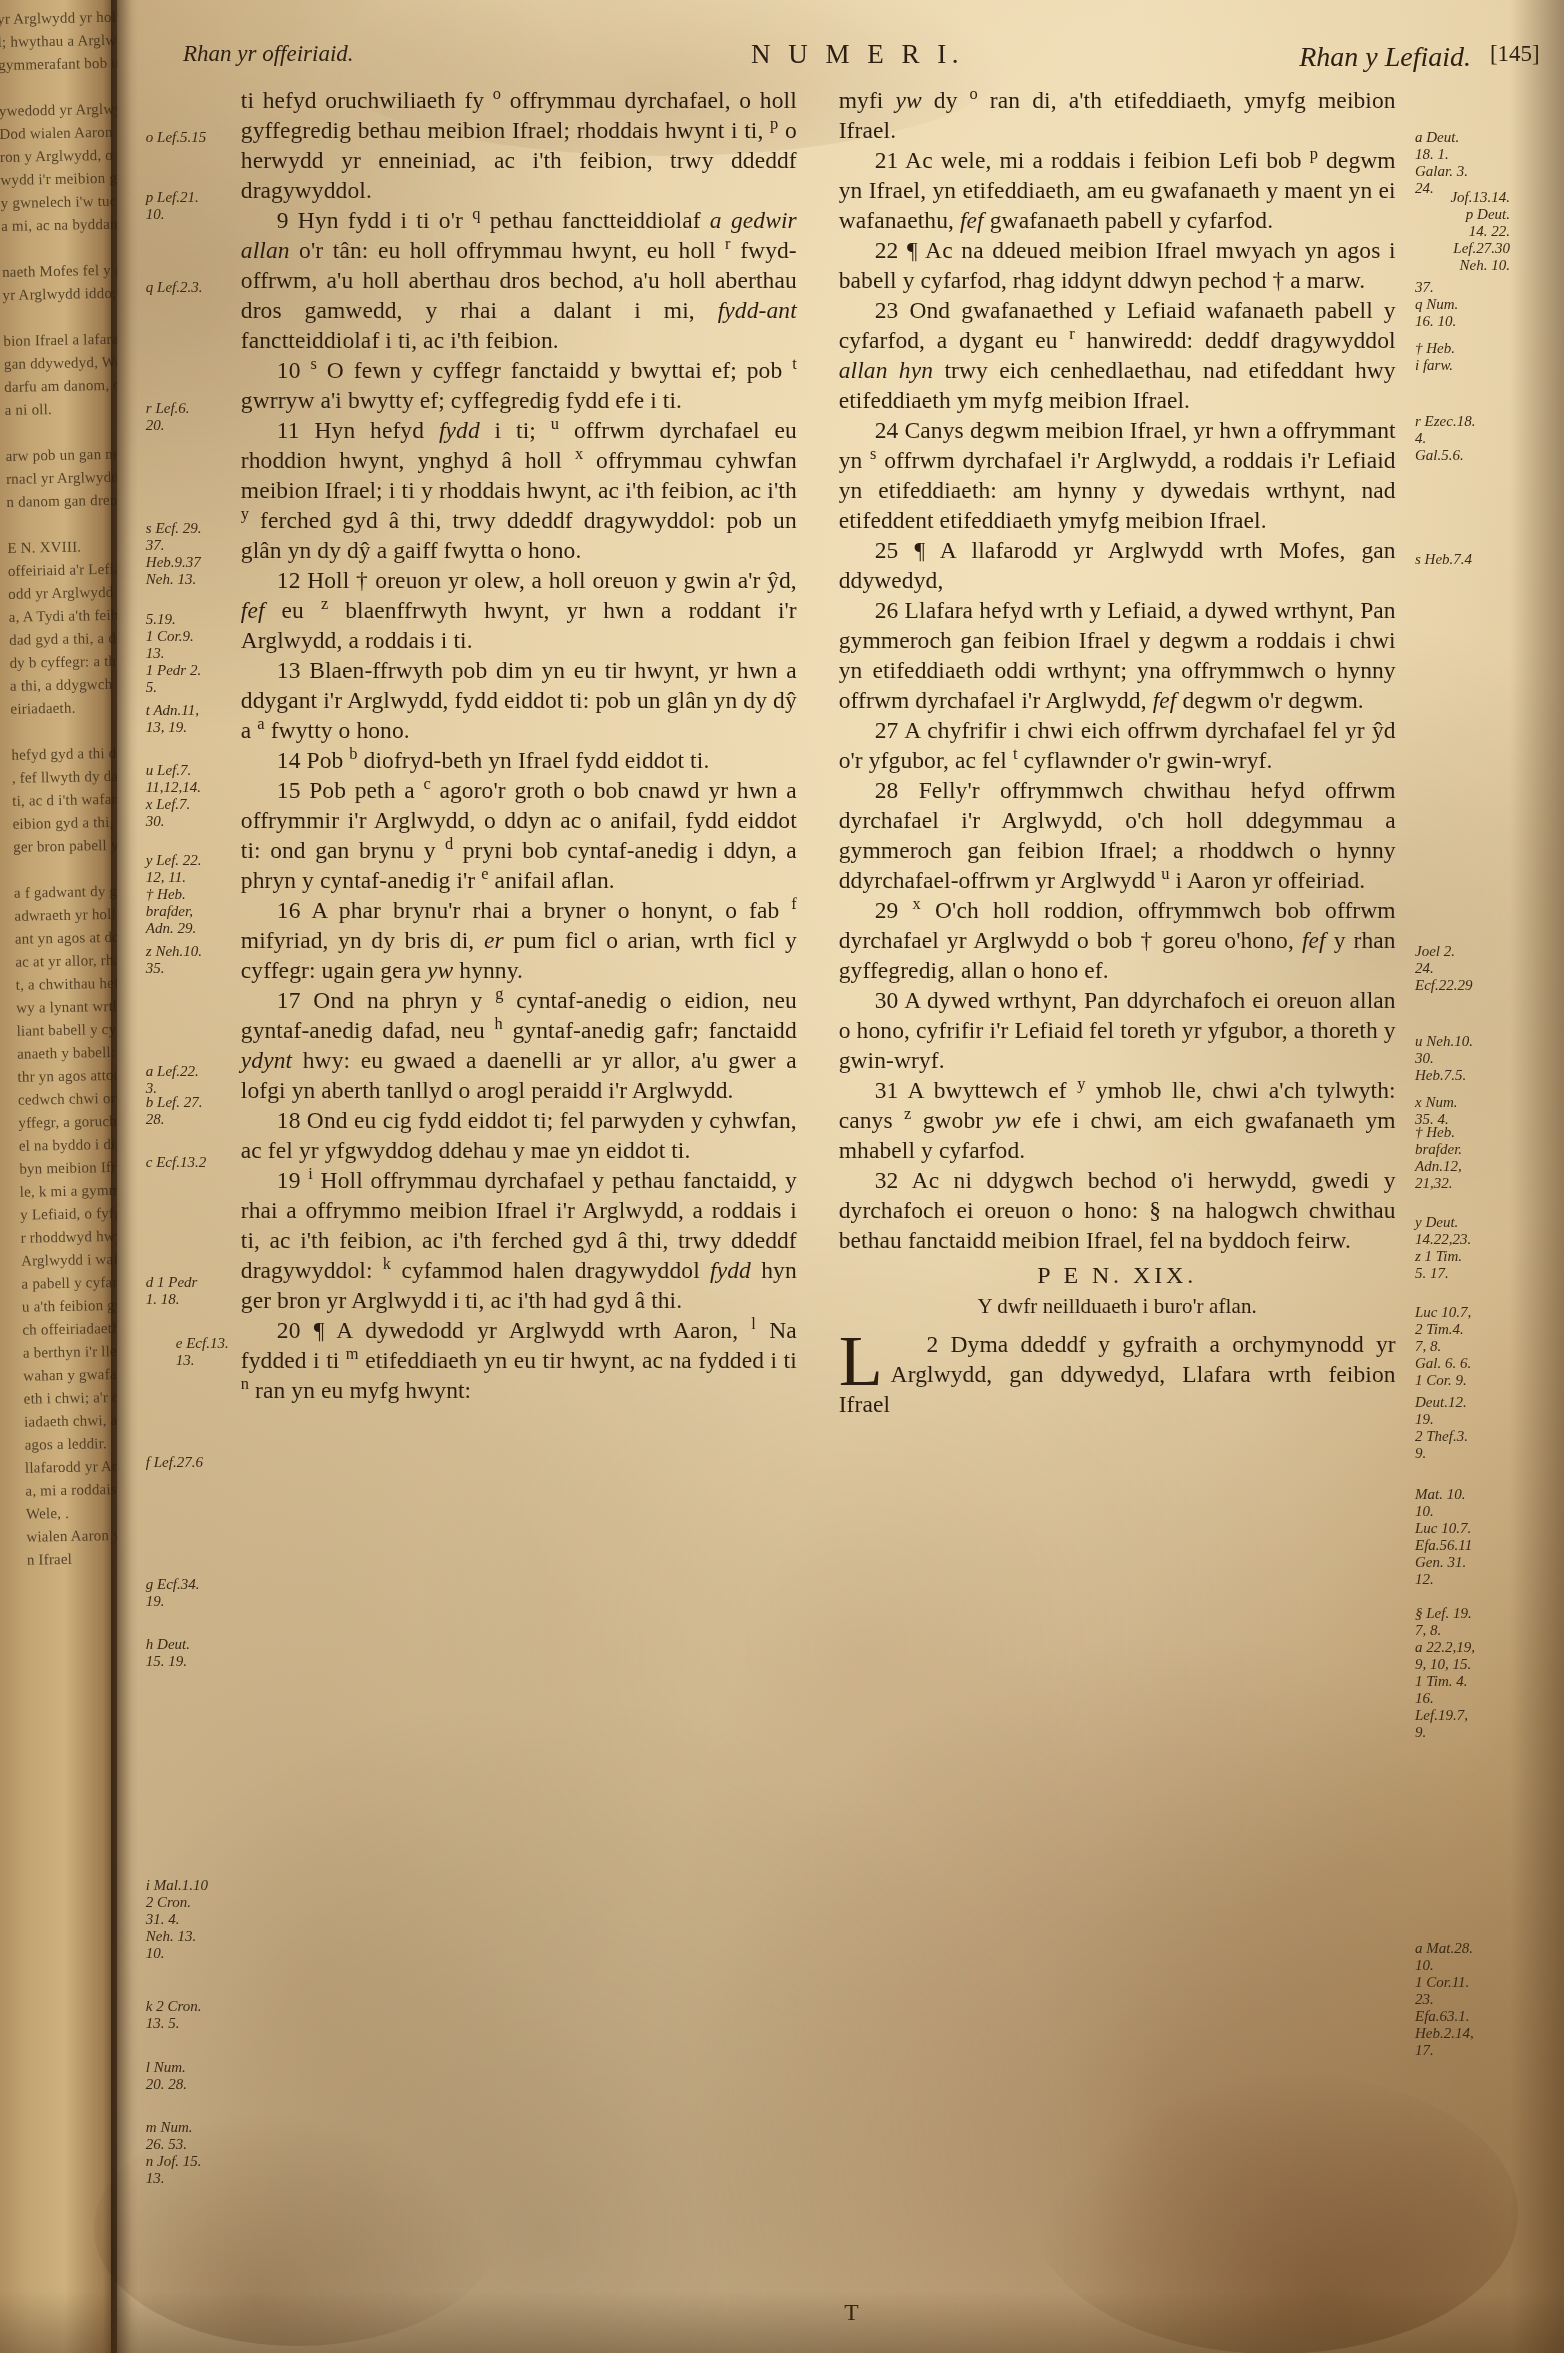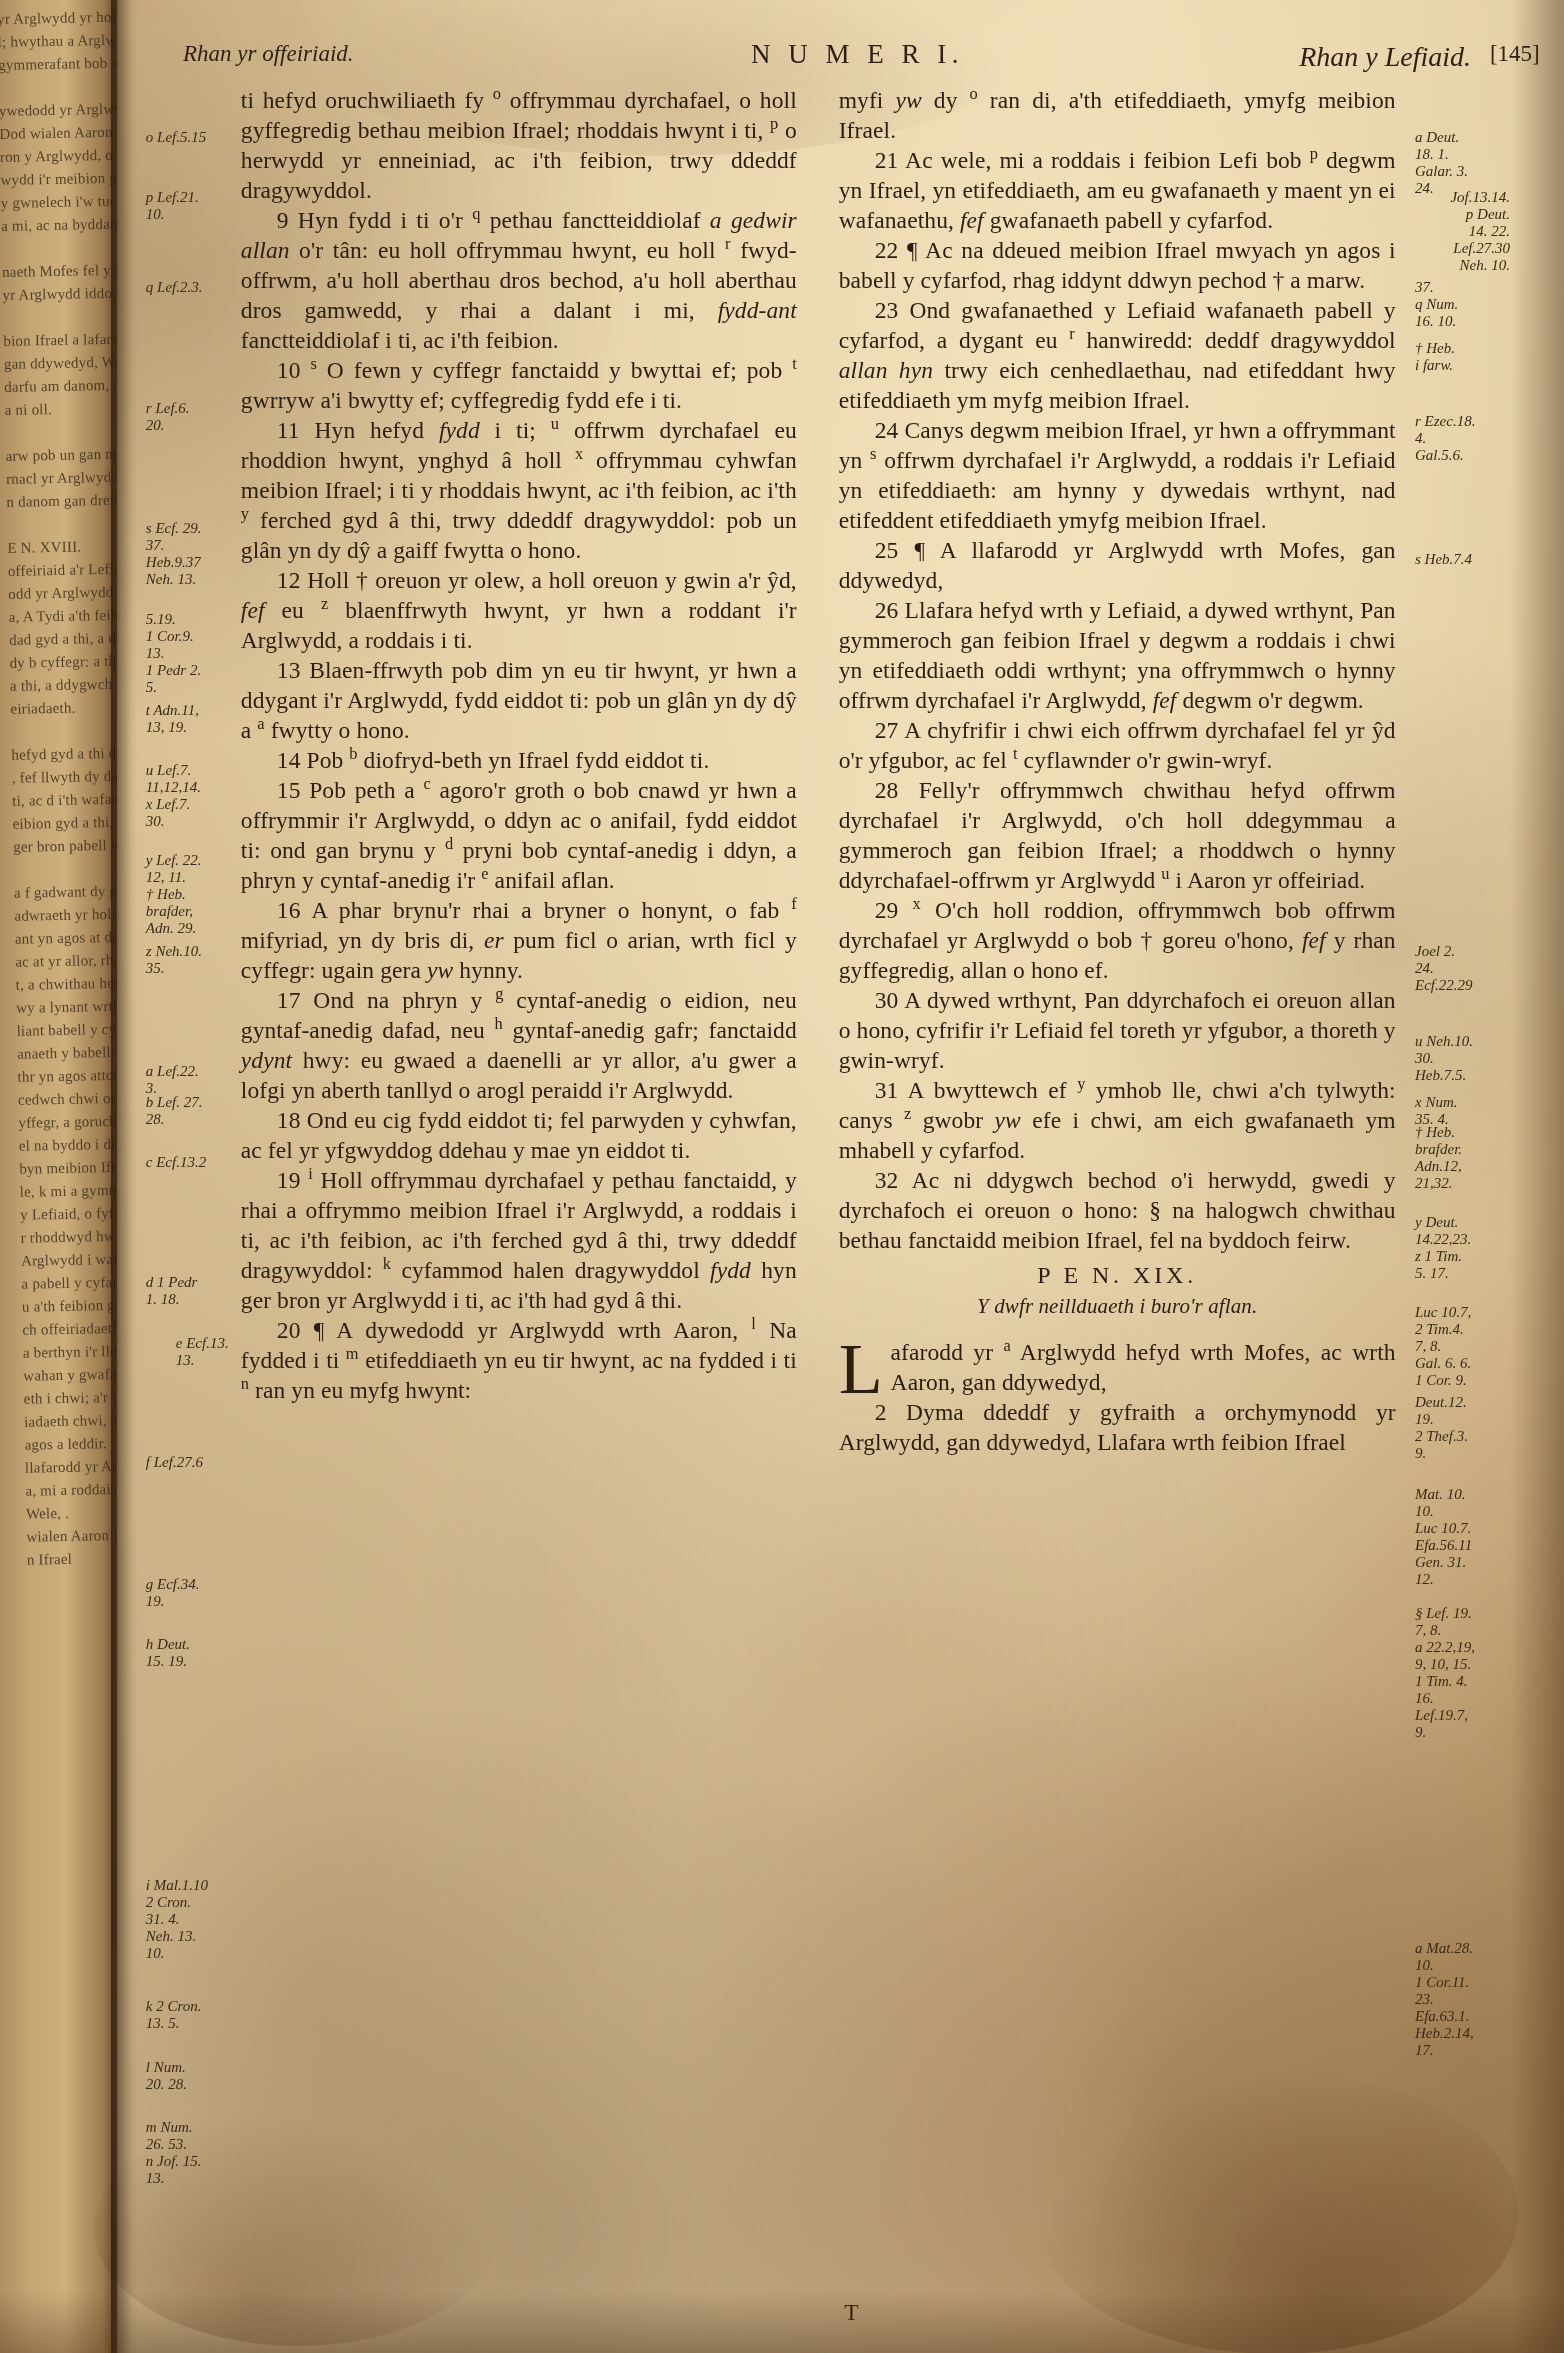--- a/index.html
+++ b/index.html
@@ -180,24 +180,23 @@
 
   
   .chapline {
     text-align: center;
     font-size: 24px;
     letter-spacing: 3.9px;
     margin-top: 4.7px;
   }
   .chapsum {
     text-align: center;
-    font-style: italic;
     font-size: 21px;
     margin-top: 1.6px;
-    margin-bottom: 16px;
+    margin-bottom: 8px;
   }
   .dropcap-block { position: relative; }
   .dropcap {
     float: left;
     font-size: 72px;
     line-height: 55px;
     margin: 4.7px 7.8px 0 0;
     font-family: "Liberation Serif", serif;
     color: #2b1d10;
   }
@@ -492,21 +491,20 @@
               <p><span class="vn">28</span> Felly'r offrymmwch chwithau hefyd offrwm dyrchafael i'r Arglwydd, o'ch holl ddegymmau a gymmeroch gan feibion Ifrael; a rhoddwch o hynny ddyrchafael-offrwm yr Arglwydd <sup>u</sup> i Aaron yr offeiriad.</p>
               <p><span class="vn">29</span> <sup>x</sup> O'ch holl roddion, offrymmwch bob offrwm dyrchafael yr Arglwydd o bob † goreu o'hono, <i>fef</i> y rhan gyffegredig, allan o hono ef.</p>
               <p><span class="vn">30</span> A dywed wrthynt, Pan ddyrchafoch ei oreuon allan o hono, cyfrifir i'r Lefiaid fel toreth yr yfgubor, a thoreth y gwin-wryf.</p>
               <p><span class="vn">31</span> A bwyttewch ef <sup>y</sup> ymhob lle, chwi a'ch tylwyth: canys <sup>z</sup> gwobr <i>yw</i> efe i chwi, am eich gwafanaeth ym mhabell y cyfarfod.</p>
               <p><span class="vn">32</span> Ac ni ddygwch bechod o'i herwydd, gwedi y dyrchafoch ei oreuon o hono: § na halogwch chwithau bethau fanctaidd meibion Ifrael, fel na byddoch feirw.</p>
             </div>
           <div class="chapline">P E N.   XIX.</div>
           <div class="chapsum">Y dwfr neillduaeth i buro'r aflan.</div>
           <div class="dropcap-block" id="chapter-body">
               <span class="dropcap">L</span>
-              <p class="noindent">afarodd yr <sup>a</sup> Arglwydd hefyd wrth Mofes, ac wrth Aaron, gan ddywedyd,</p>
               <p><span class="vn">2</span> Dyma ddeddf y gyfraith a orchymynodd yr Arglwydd, gan ddywedyd, Llafara wrth feibion Ifrael</p>
             </div>
         </div>
       </div>
 
     </div>
 
     <div class="signature">T</div>
   </div>
 

